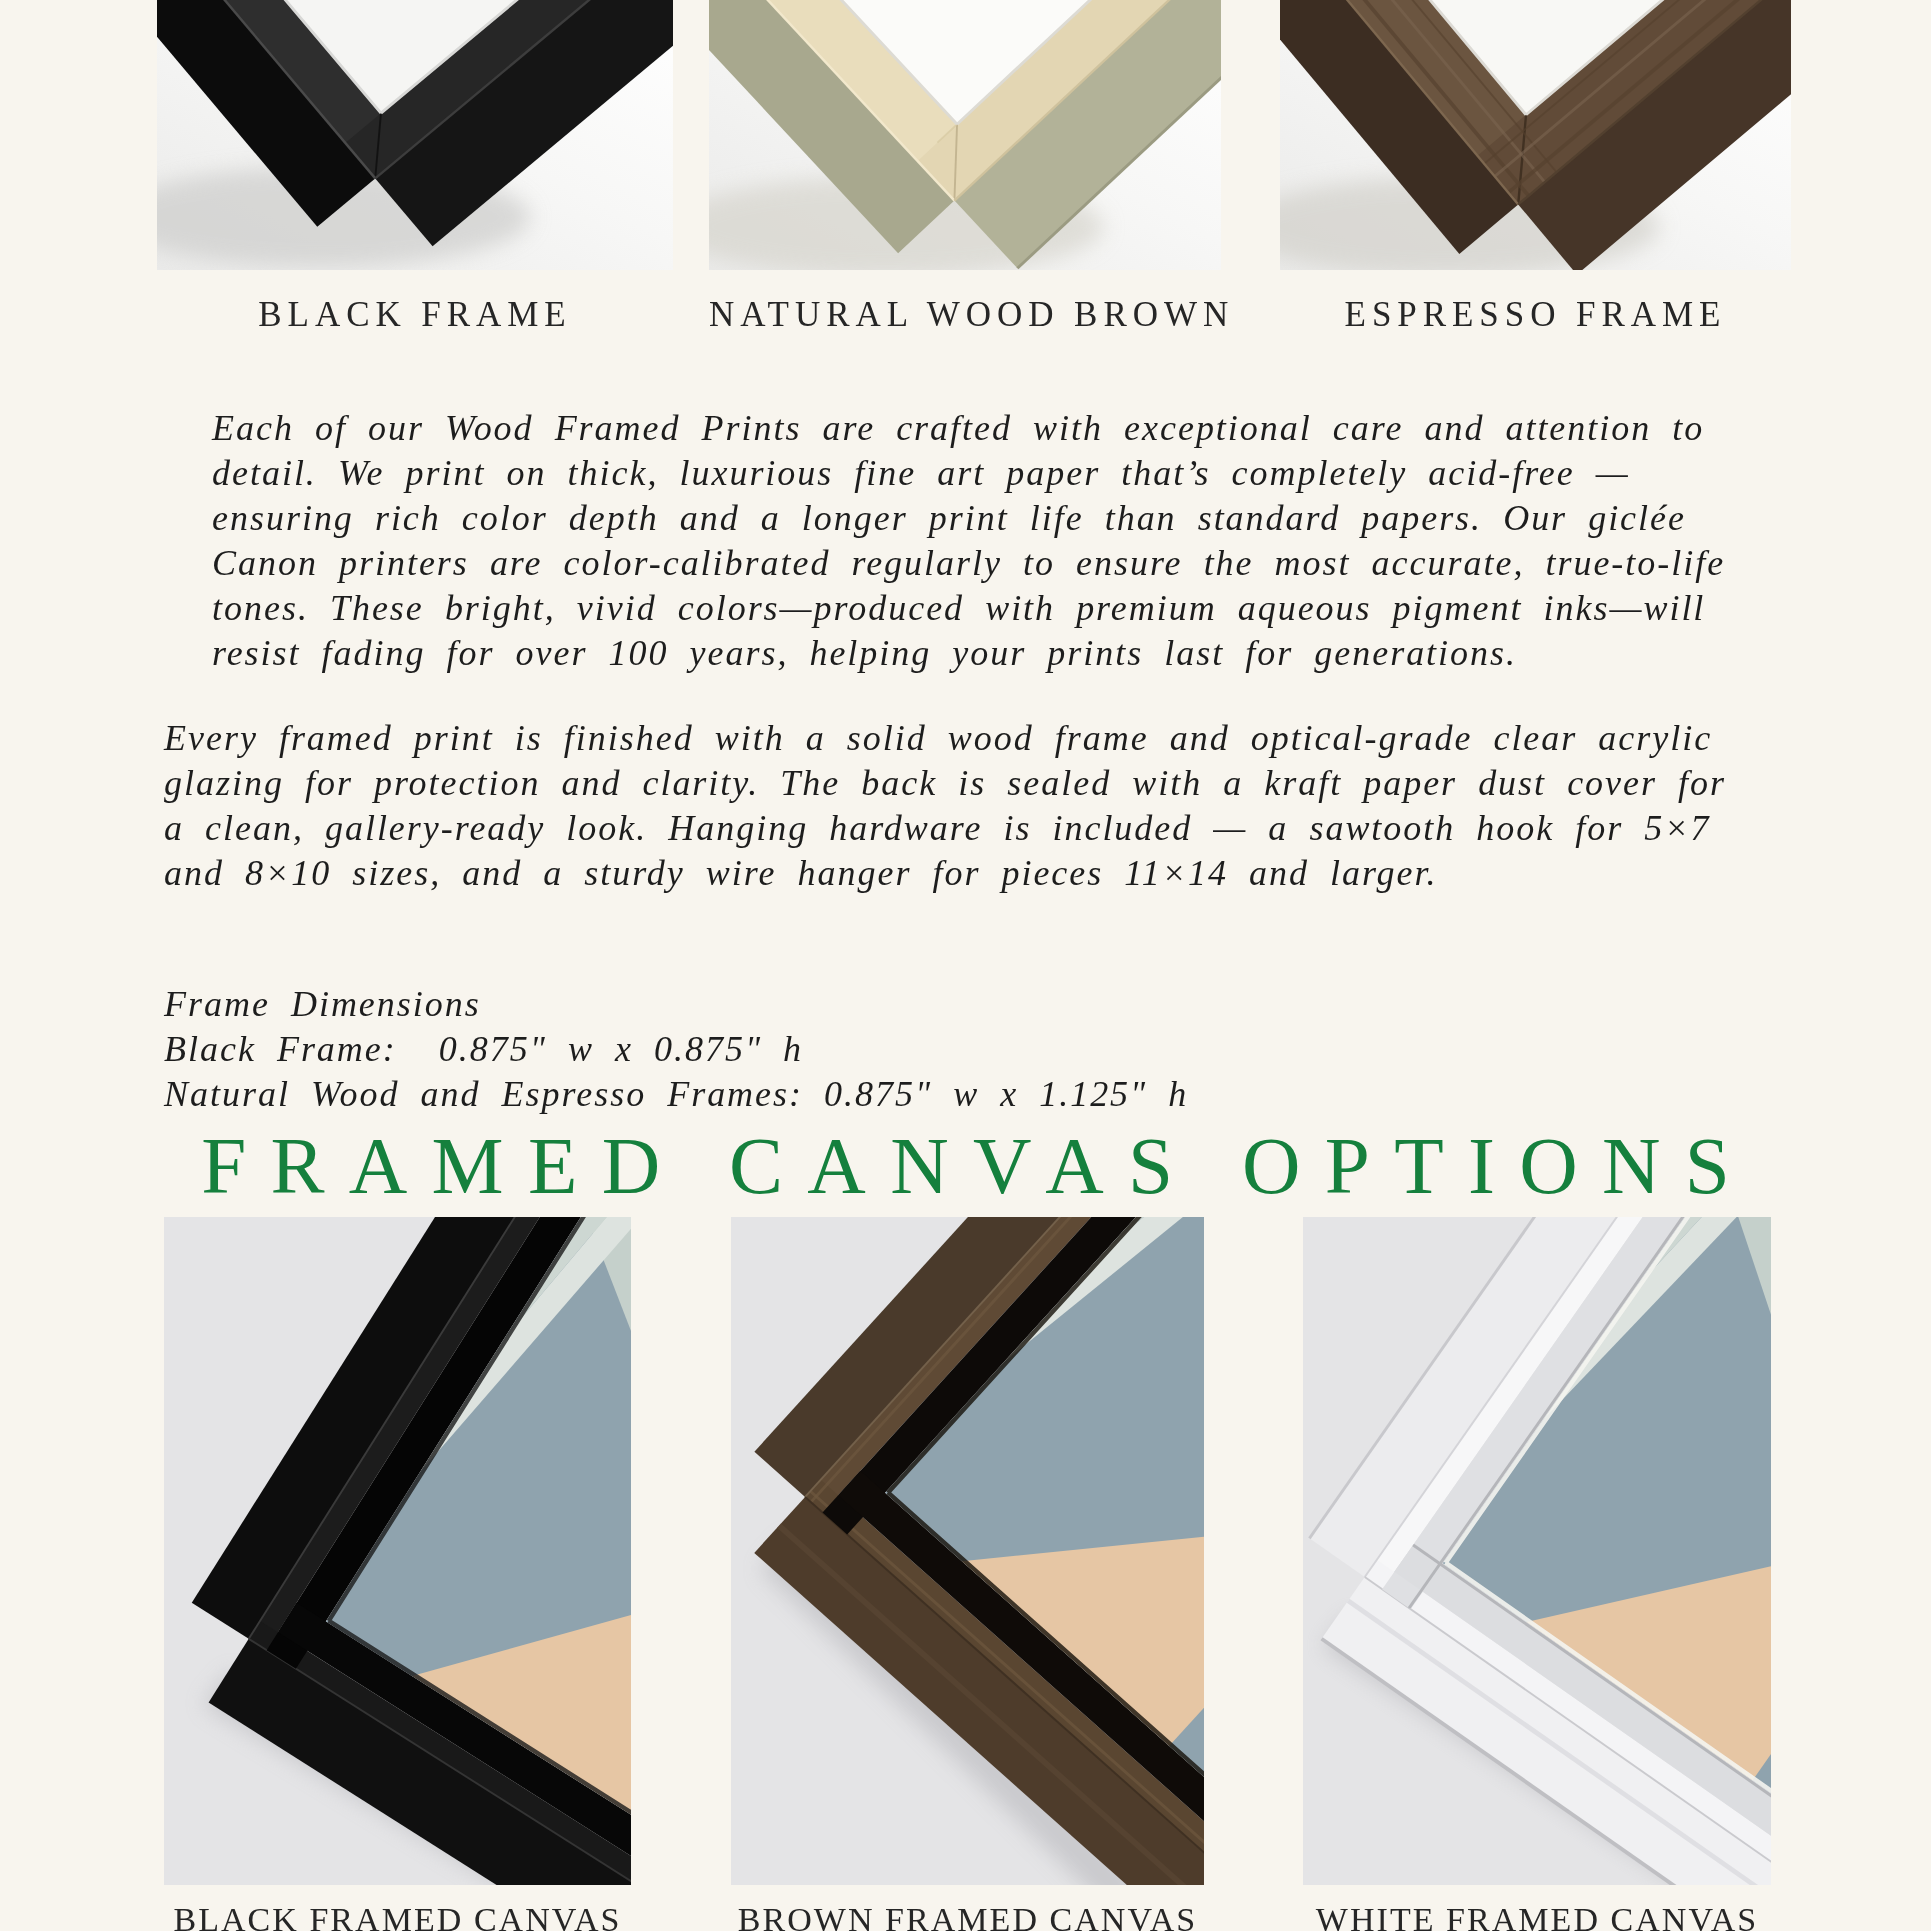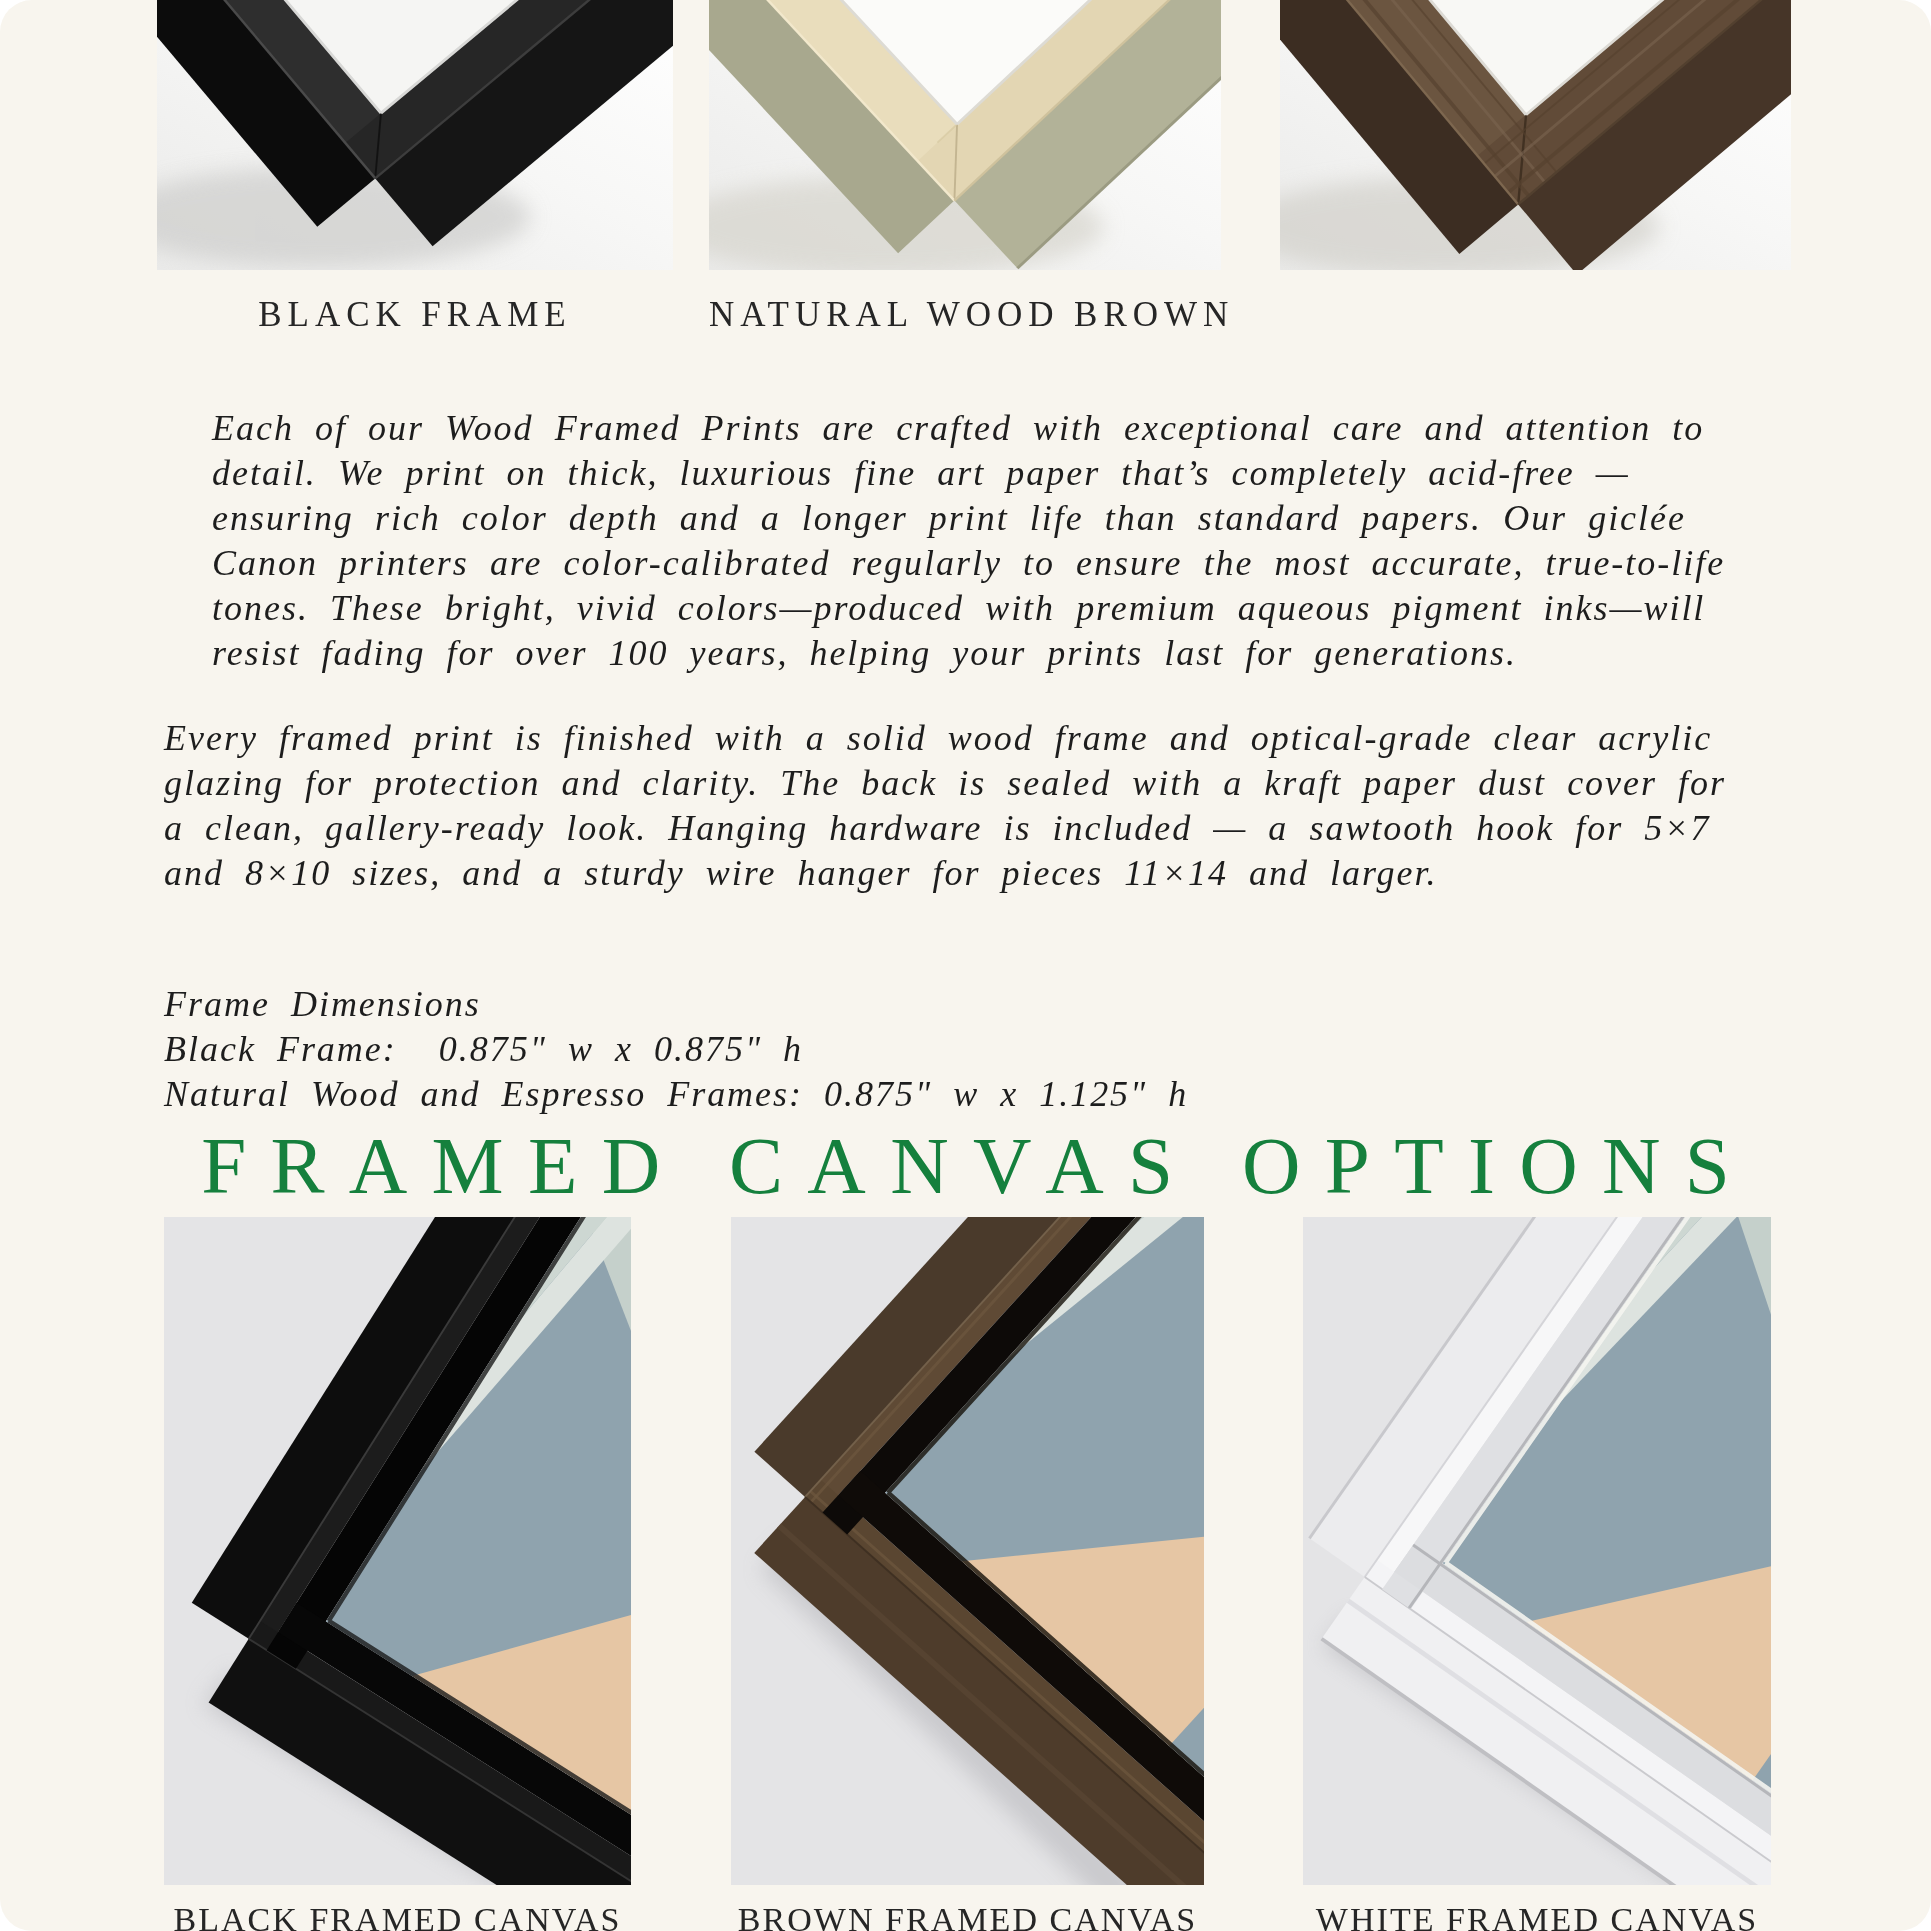--- a/index.html
+++ b/index.html
@@ -3,21 +3,20 @@
 <meta charset="utf-8">
 <style>
   html,body{margin:0;padding:0;}
   .page{
     position:relative;
     width:1931px;height:1931px;
     background:#f8f5ee;
     overflow:hidden;
     font-family:"Liberation Serif", serif;
     color:#1e1e1e;
-    border-radius:32px;
   }
   .fig{position:absolute;text-align:center;}
   .photo{display:block;width:100%;}
   .frame-label{
     font-size:35px;
     letter-spacing:0.17em;
     color:#262626;
     margin-top:25px;
     white-space:nowrap;
   }
@@ -123,20 +122,21 @@
         <line x1="0" y1="-16" x2="1100" y2="-16" stroke="#57422f" stroke-width="4" opacity="0.7"></line>
         <line x1="0" y1="-38" x2="1100" y2="-38" stroke="#7a6450" stroke-width="3" opacity="0.6"></line>
         <line x1="0" y1="-55" x2="1100" y2="-55" stroke="#55402d" stroke-width="2" opacity="0.6"></line>
         <line x1="0" y1="0" x2="0" y2="-1100" stroke="#7d674f" stroke-width="2.5"></line>
         <line x1="0" y1="0" x2="1100" y2="0" stroke="#52402f" stroke-width="2.5"></line>
         <rect x="66" y="-1100" width="1034" height="1034" fill="#f8f8f5"></rect>
         <path d="M66,-66 L66,-1100 M66,-66 L1100,-66" stroke="#dcdad4" stroke-width="3" fill="none"></path>
         <rect x="178" y="-1100" width="922" height="922" fill="#1f2b4d"></rect>
       </g>
     </svg>
+    <div class="frame-label">ESPRESSO FRAME</div>
   </div>
 
   <div class="para" style="top:406px;margin-left:48px;">Each of our Wood Framed Prints are crafted with exceptional care and attention to
 detail. We print on thick, luxurious fine art paper that’s completely acid-free —
 ensuring rich color depth and a longer print life than standard papers. Our giclée
 Canon printers are color-calibrated regularly to ensure the most accurate, true-to-life
 tones. These bright, vivid colors—produced with premium aqueous pigment inks—will
 resist fading for over 100 years, helping your prints last for generations.</div>
   <div class="para" style="top:716px;">Every framed print is finished with a solid wood frame and optical-grade clear acrylic
 glazing for protection and clarity. The back is sealed with a kraft paper dust cover for

